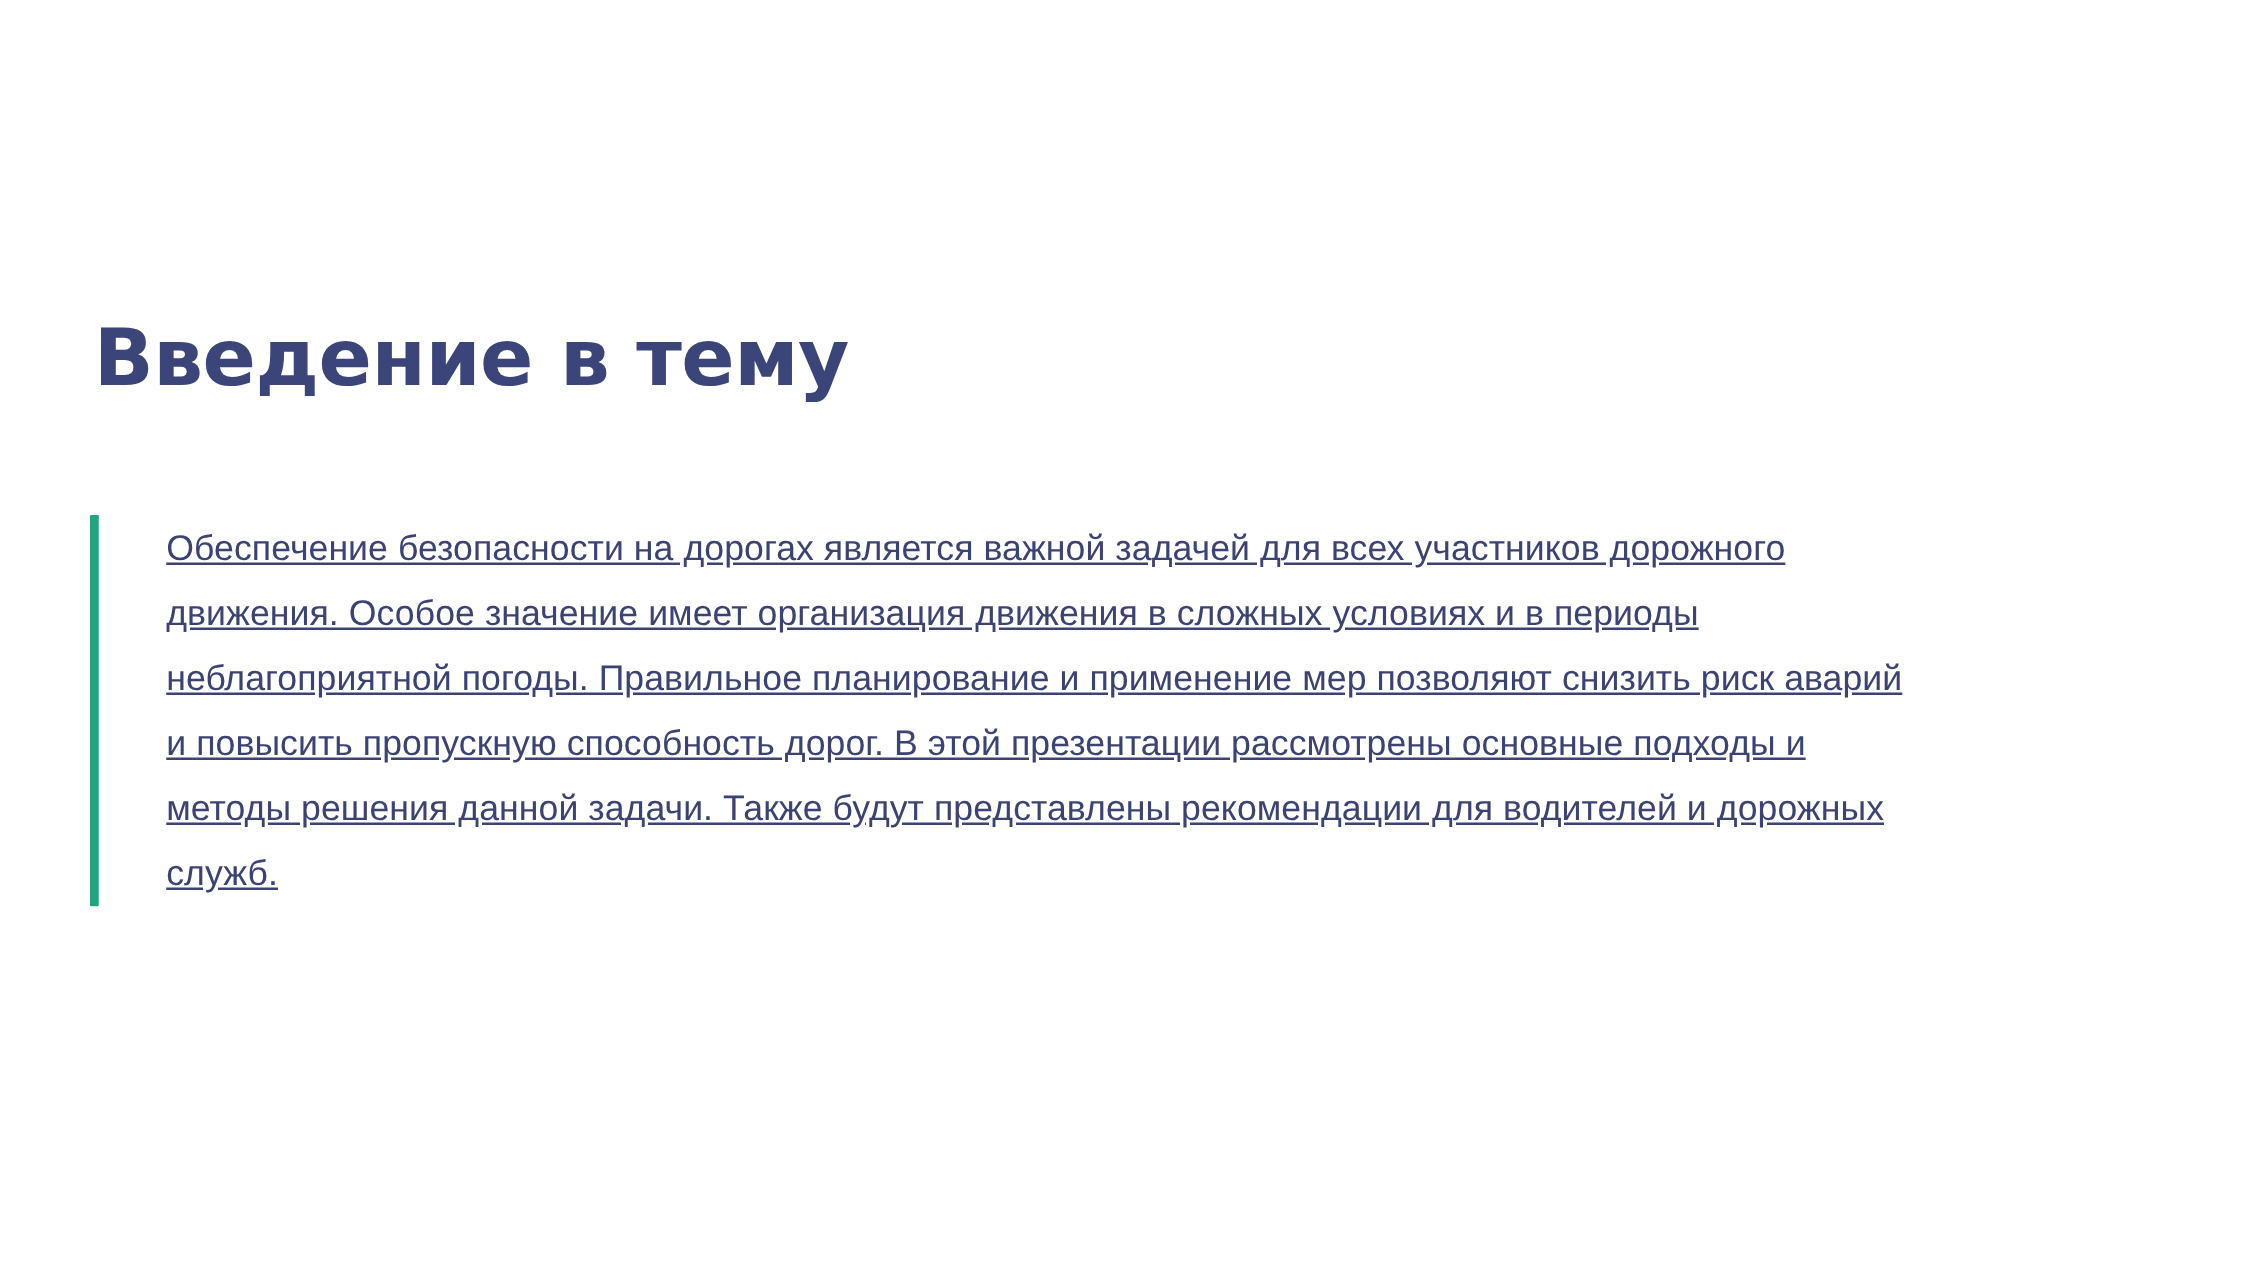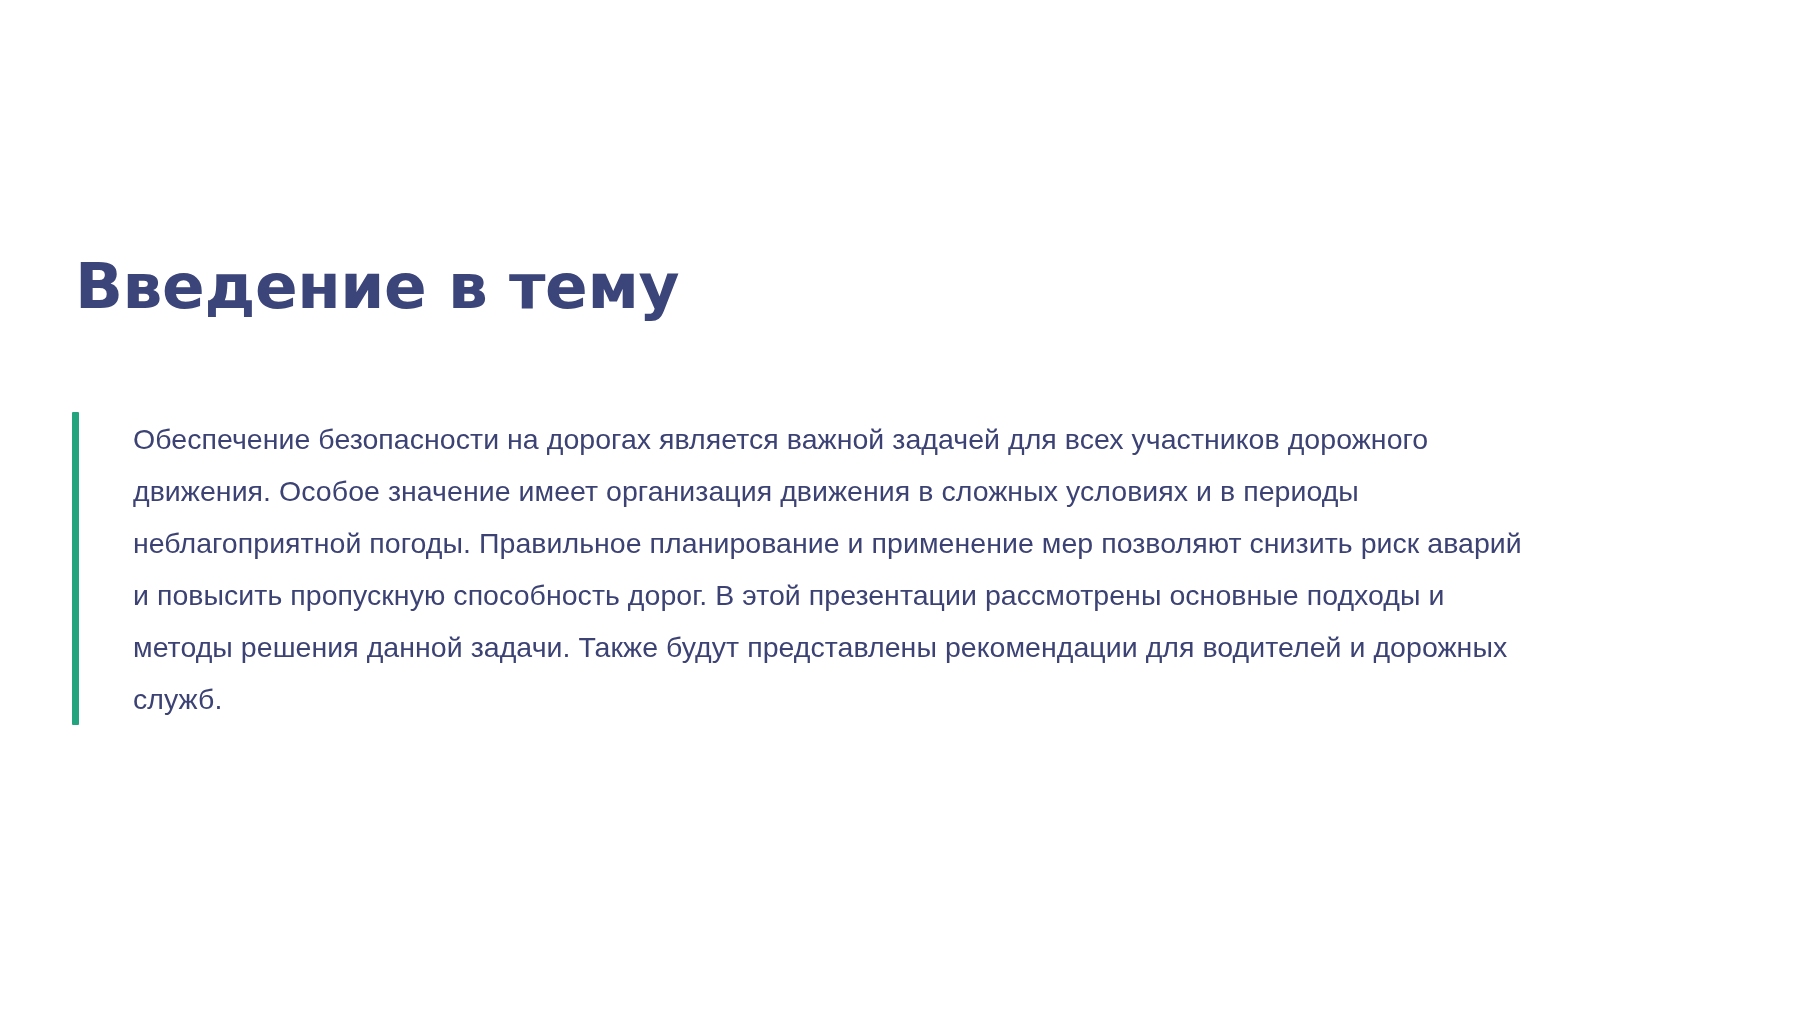--- a/index.html
+++ b/index.html
@@ -56,20 +56,21 @@
   .body-text {
     margin: 0;
     font-family: "Liberation Sans", "DejaVu Sans", sans-serif;
     font-size: 28.5px;
     font-weight: 400;
     line-height: 52px;
     color: #3c4374;
     letter-spacing: 0.05px;
     text-align: left;
     max-width: 1390px;
+    text-decoration: underline;
   }
 </style>
 </head>
 <body>
 
 <div class="slide">
 
   <h1 class="slide-title">Введение в тему</h1>
 
   <div class="body-block">

